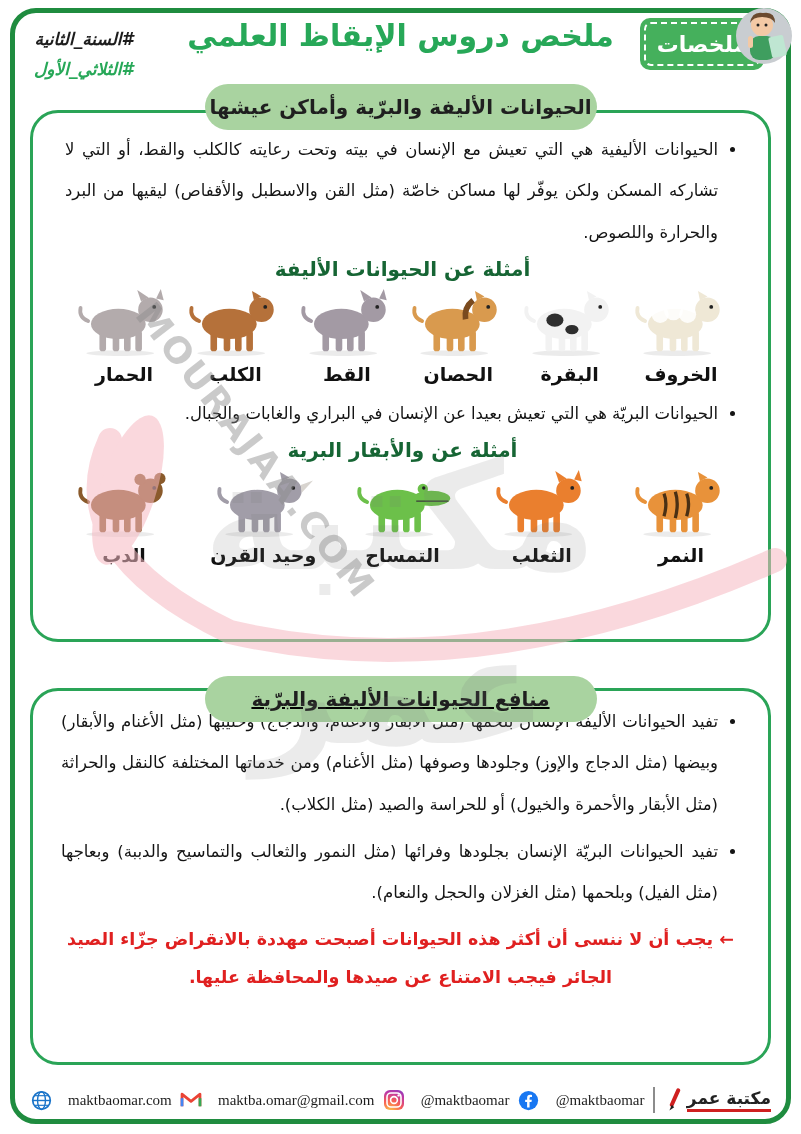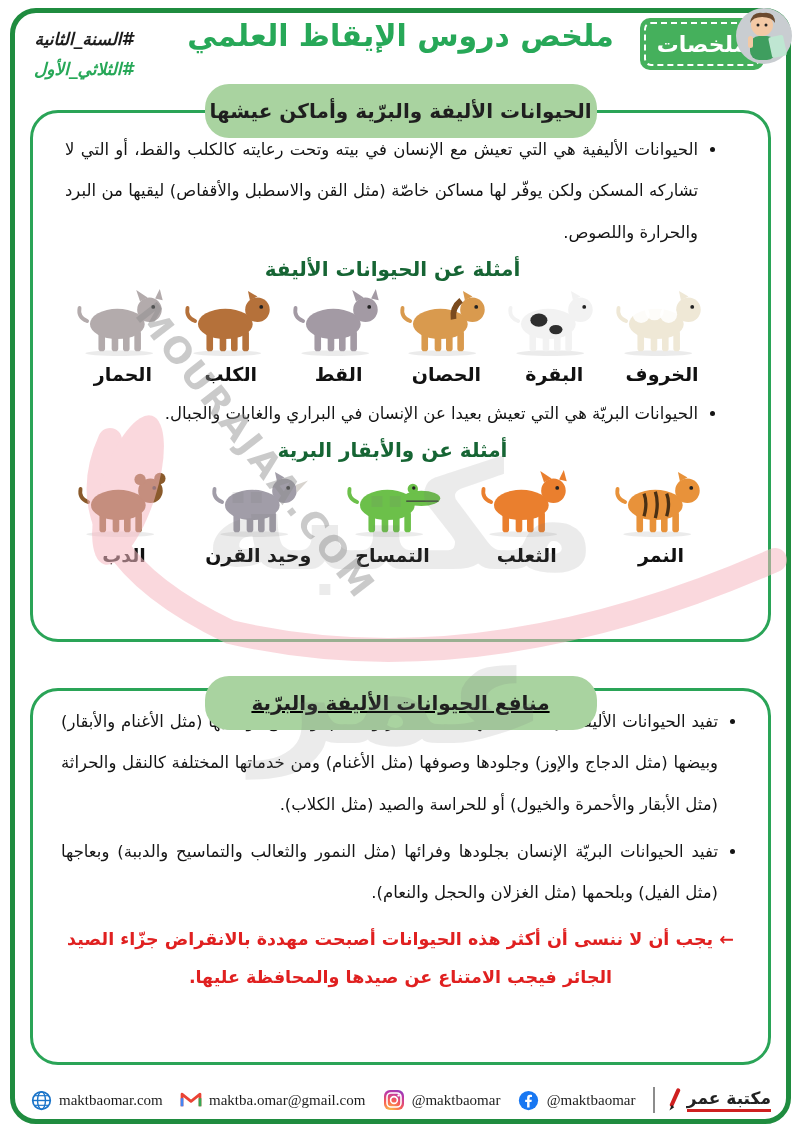--- a/index.html
+++ b/index.html
@@ -17,31 +17,31 @@
   .main-title { position:absolute; top:18px; left:0; right:0; text-align:center;
                 font-size:30px; font-weight:bold; color:var(--title-green); z-index:2; }
   .badge { position:absolute; left:640px; top:18px; width:124px; height:52px;
            background:var(--badge-green); border-radius:10px; z-index:4;
            display:flex; align-items:center; justify-content:center; }
   .badge::after { content:""; position:absolute; inset:4px; border:2px dashed #fff; border-radius:7px; }
   .badge-text { color:#fff; font-weight:bold; font-size:22px; }
   .badge-char { position:absolute; left:734px; top:6px; width:60px; height:60px; z-index:5; }
 
   
-  .pill { position:absolute; left:50%; transform:translateX(-50%); width:392px; height:54px;
+  .pill { position:absolute; left:50%; transform:translateX(-50%); width:392px; height:46px;
           background:var(--pill-bg); border-radius:24px; z-index:3;
           display:flex; align-items:center; justify-content:center; }
   .pill span { font-size:20px; font-weight:bold; color:#1f1f1f; }
   .pill1 { top:84px; }
   .pill2 { top:676px;text-decoration:underline; }
 
   
   .box { position:absolute; left:30px; width:741px; border:3px solid var(--box-border);
          border-radius:28px; background:transparent; z-index:2; overflow:hidden; }
-  .box1 { top:110px; height:532px; padding:16px 48px 4px 32px; }
+  .box1 { top:110px; height:532px; padding:16px 28px 4px 32px; }
   .box2 { top:688px; height:377px; padding:10px 28px 18px 28px; }
 
   ul.bullets { list-style:disc; padding:0 22px 0 0; }
   ul.bullets li { font-size:16.5px; line-height:2.5; color:#141414; text-align:justify; }
   ul.bullets li + li { margin-top:6px; }
 
   .subtitle { text-align:center; font-size:20px; font-weight:bold; color:var(--subtitle-green);
               margin:4px 0 8px 0; }
 
   .animals { display:flex; justify-content:space-between; padding:0 4px; margin-bottom:8px; }
@@ -57,21 +57,21 @@
   .wm-mourajaa { left:160px; top:295px; transform:rotate(52deg); transform-origin:top left;
                  font-size:36px; font-weight:bold; letter-spacing:3px; color:#8c8c8c; opacity:.45; }
   .wm-graytext { left:40px; top:430px; width:720px; text-align:center; font-size:150px;
                  font-weight:bold; color:#777; opacity:.14; }
   .wm-pink { left:0; top:380px; width:801px; height:300px; opacity:.55; }
 
   
   .footer { position:absolute; left:30px; top:1078px; width:741px; height:44px; z-index:4;
             display:flex; align-items:center; justify-content:space-between; direction:ltr;
             font-family:"Liberation Serif", serif; }
-  .f-item { display:flex; align-items:center; gap:7px; font-size:15px; color:#1d1d1d; cursor:pointer; }
+  .f-item { display:flex; align-items:center; gap:16px; font-size:15px; color:#1d1d1d; cursor:pointer; }
   .f-icon { width:22px; height:22px; display:inline-flex; align-items:center; justify-content:center; }
   .ig-bg { width:20px; height:20px; border-radius:6px;
            background:radial-gradient(circle at 30% 110%, #fdca45, #f75d54 45%, #c037a5 75%, #7b3fc4); position:relative; }
   .ig-bg svg { position:absolute; inset:0; }
   .f-right { display:flex; align-items:center; gap:12px; }
   .f-sep { width:2px; height:26px; background:#8c8c8c; }
   .f-logo { display:flex; align-items:center; gap:4px; font-family:"DejaVu Sans", sans-serif; }
   .f-logo .logo-text { font-size:17px; font-weight:bold; color:#222; border-bottom:3px solid #cf2020; padding-bottom:1px; }
 </style>
 </head>

